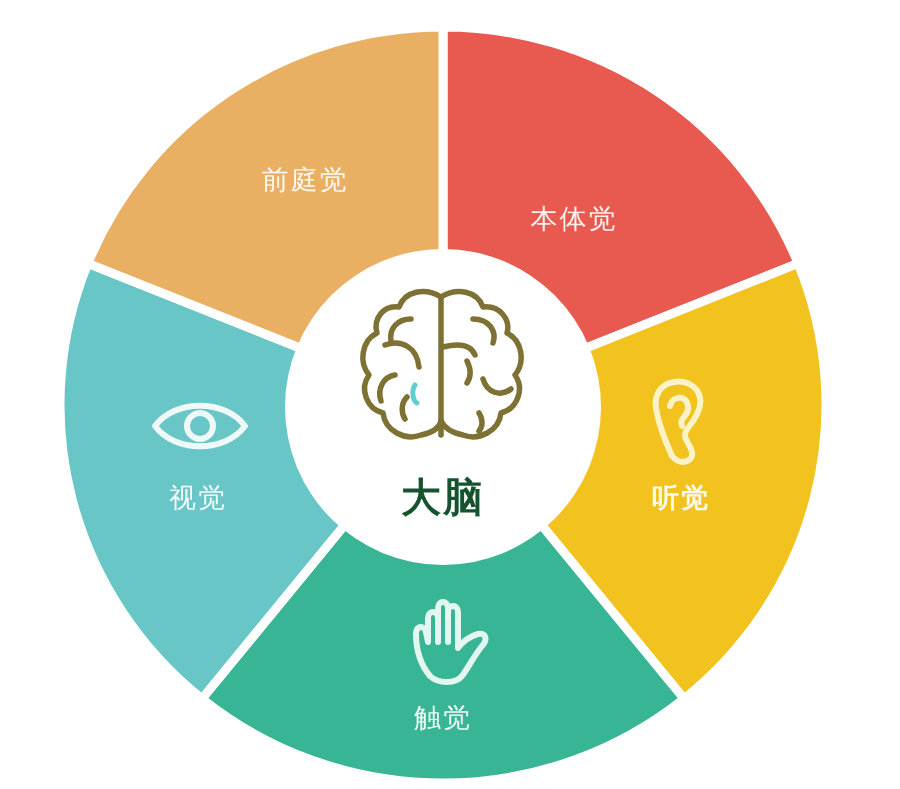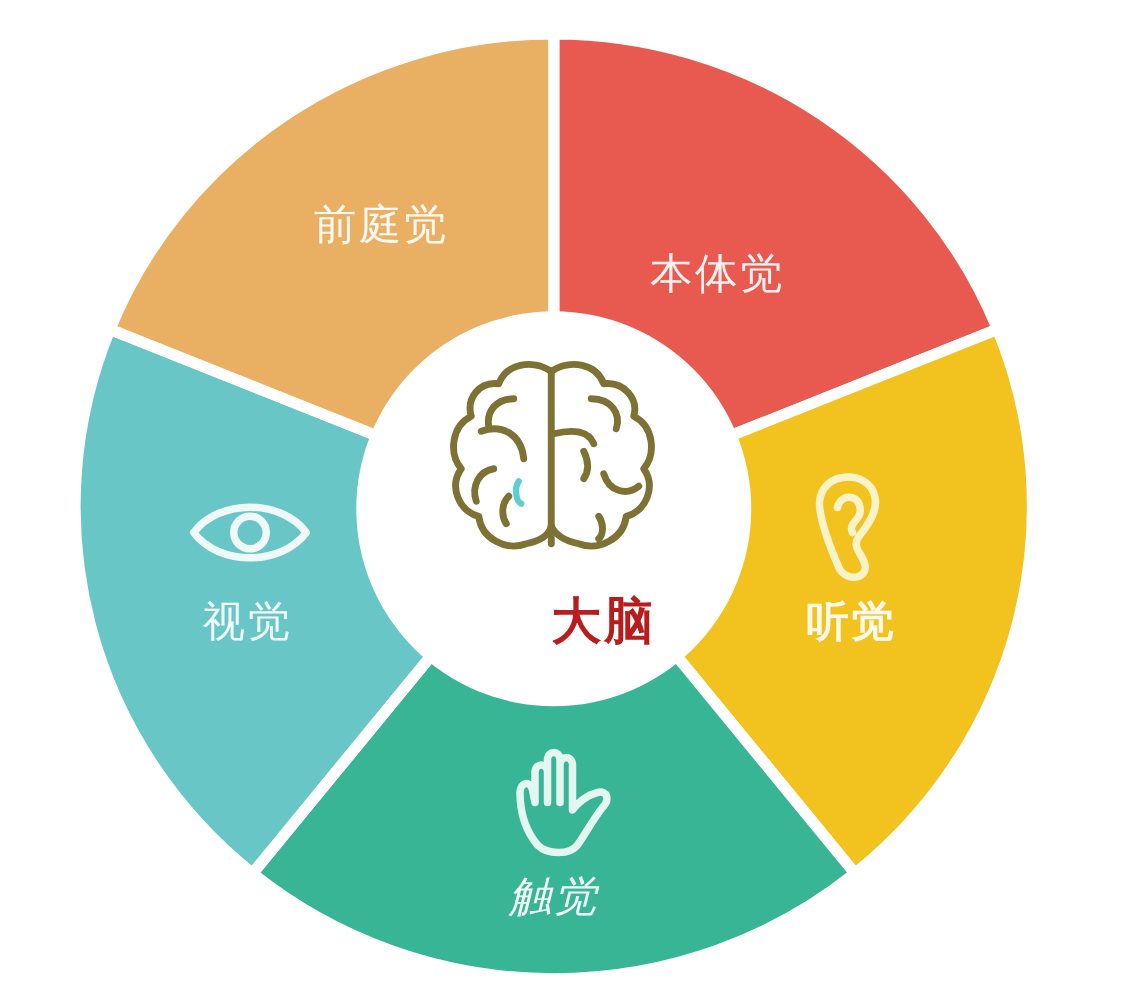--- a/index.html
+++ b/index.html
@@ -1,18 +1,18 @@
 <!DOCTYPE html>
 <html><head>
 <meta charset="utf-8">
 <style>
   html, body { margin: 0; padding: 0; background: #ffffff; }
   body { width: 900px; height: 789px; position: relative; overflow: hidden; font-family: "DejaVu Sans", sans-serif; }
   #wheel { position: absolute; left: 0; top: 0; width: 900px; height: 789px; }
-  .seg-label { position: absolute; color: #ffffff; font-size: 34px; letter-spacing: 2px; transform: translate(-50%, -50%); white-space: nowrap; opacity: 0.92; font-family: "DejaVu Sans", sans-serif; }
+  .seg-label { position: absolute; color: #ffffff; font-size: 27px; letter-spacing: 2px; transform: translate(-50%, -50%); white-space: nowrap; opacity: 0.92; font-family: "DejaVu Sans", sans-serif; }
   .center-label { position: absolute; left: 443px; top: 497px; transform: translate(-50%, -50%); font-size: 40px; font-weight: bold; letter-spacing: 2px; white-space: nowrap; }
   .icon { position: absolute; }
 </style>
 </head>
 <body>
 
 <svg id="wheel" viewBox="0 0 900 789" xmlns="http://www.w3.org/2000/svg">
   <g id="segments">
       <path d="M443 405 L443 27 A383 378 0 0 1 798.1114162990796 263.3987076887853 Z" fill="#e85a4f" stroke="#ffffff" stroke-width="9" stroke-linejoin="round"></path>
       <path d="M443 405 L798.1114162990796 263.3987076887853 A383 378 0 0 1 684.0297097720878 698.761173430735 Z" fill="#f2c21f" stroke="#ffffff" stroke-width="9" stroke-linejoin="round"></path>
@@ -38,26 +38,26 @@
     <path d="M52 112 C46 118 46 128 50 134"></path>
 
     <path d="M118 34 C134 34 142 46 138 58"></path>
     <path d="M88 62 C104 58 116 60 120 70"></path>
     <path d="M112 76 C116 84 116 92 112 98"></path>
     <path d="M128 94 C132 108 146 112 156 104"></path>
     <path d="M124 128 C128 134 128 142 124 146"></path>
   </g>
   <path d="M60 100 C56 106 58 116 62 118" fill="none" stroke="#5ecfd0" stroke-width="5" stroke-linecap="round"></path>
 </svg>
-<div class="center-label" style="color:#b91c1c;margin-left:40px;">大脑</div>
+<div class="center-label" style="color:#14532d;">大脑</div>
 
 <div class="seg-label" style="left:574px;top:180px;margin-top:39px;">本体觉</div>
 <div class="seg-label" style="left:305px;top:180px;">前庭觉</div>
 <div class="seg-label" style="left:681px;top:498px;font-weight:bold;">听觉</div>
-<div class="seg-label" style="left:443px;top:718px;font-style:italic;">触觉</div>
+<div class="seg-label" style="left:443px;top:718px;">触觉</div>
 <div class="seg-label" style="left:198px;top:498px;">视觉</div>
 
 <svg class="icon" style="left:150px;top:395px;" width="100" height="62" viewBox="0 0 100 62">
   <g fill="none" stroke="#eef9f8" stroke-width="6" stroke-linejoin="round">
     <path d="M5 31 C25 4 75 4 95 31 C75 58 25 58 5 31 Z"></path>
     <circle cx="50" cy="31" r="13"></circle>
   </g>
 </svg>
 
 <svg class="icon" style="left:650px;top:378px;" width="60" height="90" viewBox="0 0 60 90">

